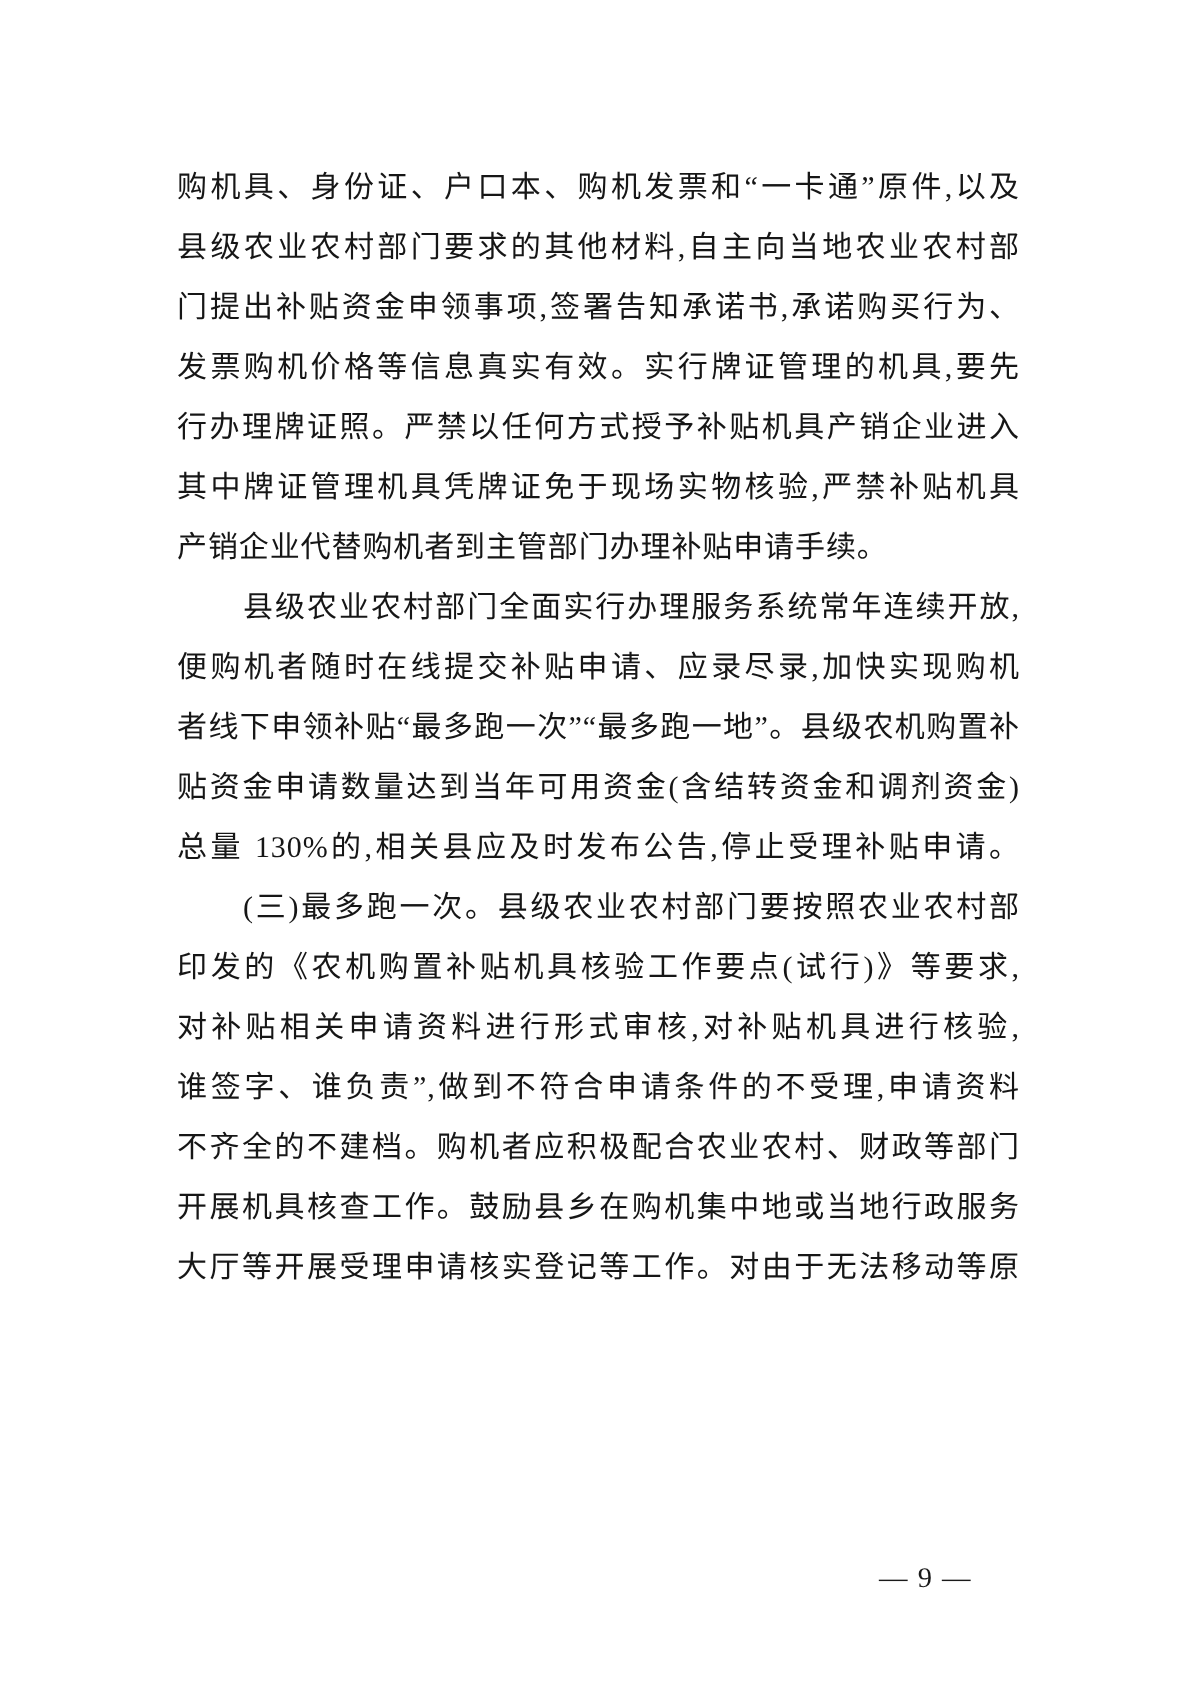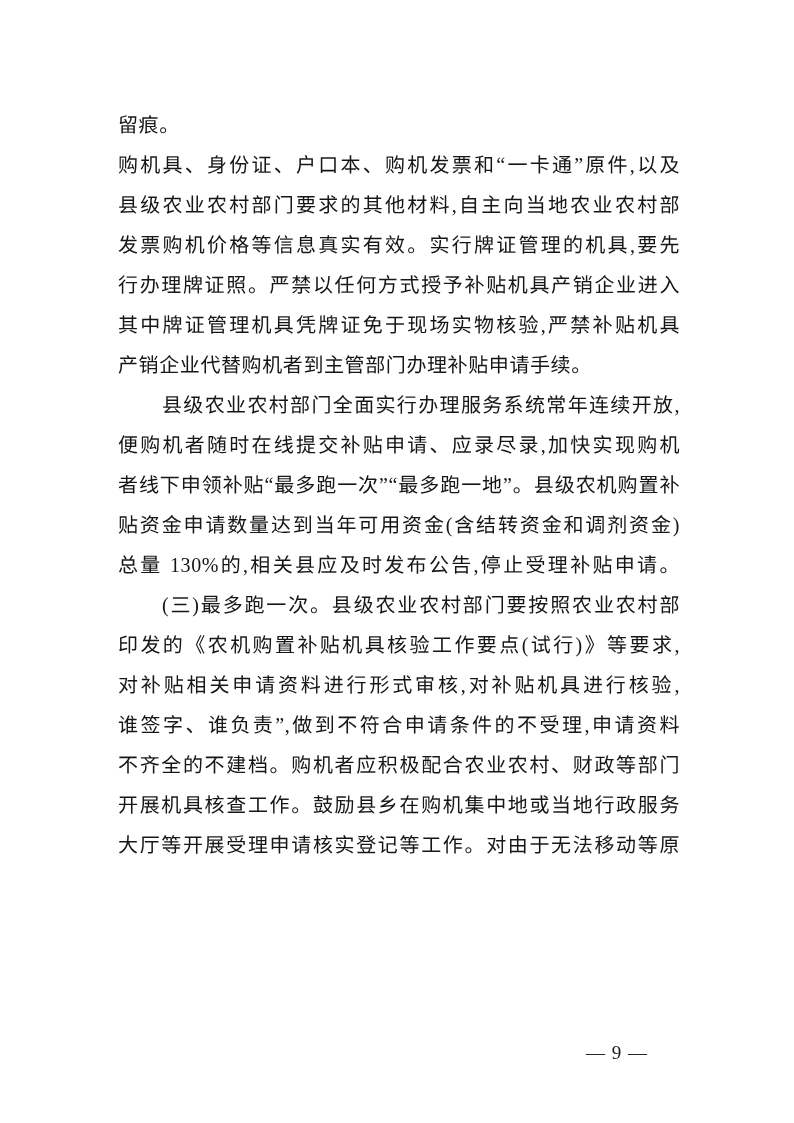--- a/index.html
+++ b/index.html
@@ -46,23 +46,23 @@
     color: #1a1a1a;
     letter-spacing: 1px;
     white-space: nowrap;
   }
 </style>
 </head>
 <body>
 
 <div class="page">
   <main class="doc-body" id="doc-body">
-      <div class="line">留痕。</div>
       <div class="line fill">购机具、身份证、户口本、购机发票和“一卡通”原件,以及</div>
       <div class="line fill">县级农业农村部门要求的其他材料,自主向当地农业农村部</div>
+      <div class="line fill">门提出补贴资金申领事项,签署告知承诺书,承诺购买行为、</div>
       <div class="line fill">发票购机价格等信息真实有效。实行牌证管理的机具,要先</div>
       <div class="line fill">行办理牌证照。严禁以任何方式授予补贴机具产销企业进入</div>
       <div class="line fill">其中牌证管理机具凭牌证免于现场实物核验,严禁补贴机具</div>
       <div class="line">产销企业代替购机者到主管部门办理补贴申请手续。</div>
       <div class="line fill indent">县级农业农村部门全面实行办理服务系统常年连续开放,</div>
       <div class="line fill">便购机者随时在线提交补贴申请、应录尽录,加快实现购机</div>
       <div class="line fill">者线下申领补贴“最多跑一次”“最多跑一地”。县级农机购置补</div>
       <div class="line fill">贴资金申请数量达到当年可用资金(含结转资金和调剂资金)</div>
       <div class="line fill">总量 130%的,相关县应及时发布公告,停止受理补贴申请。</div>
       <div class="line fill indent">(三)最多跑一次。县级农业农村部门要按照农业农村部</div>

